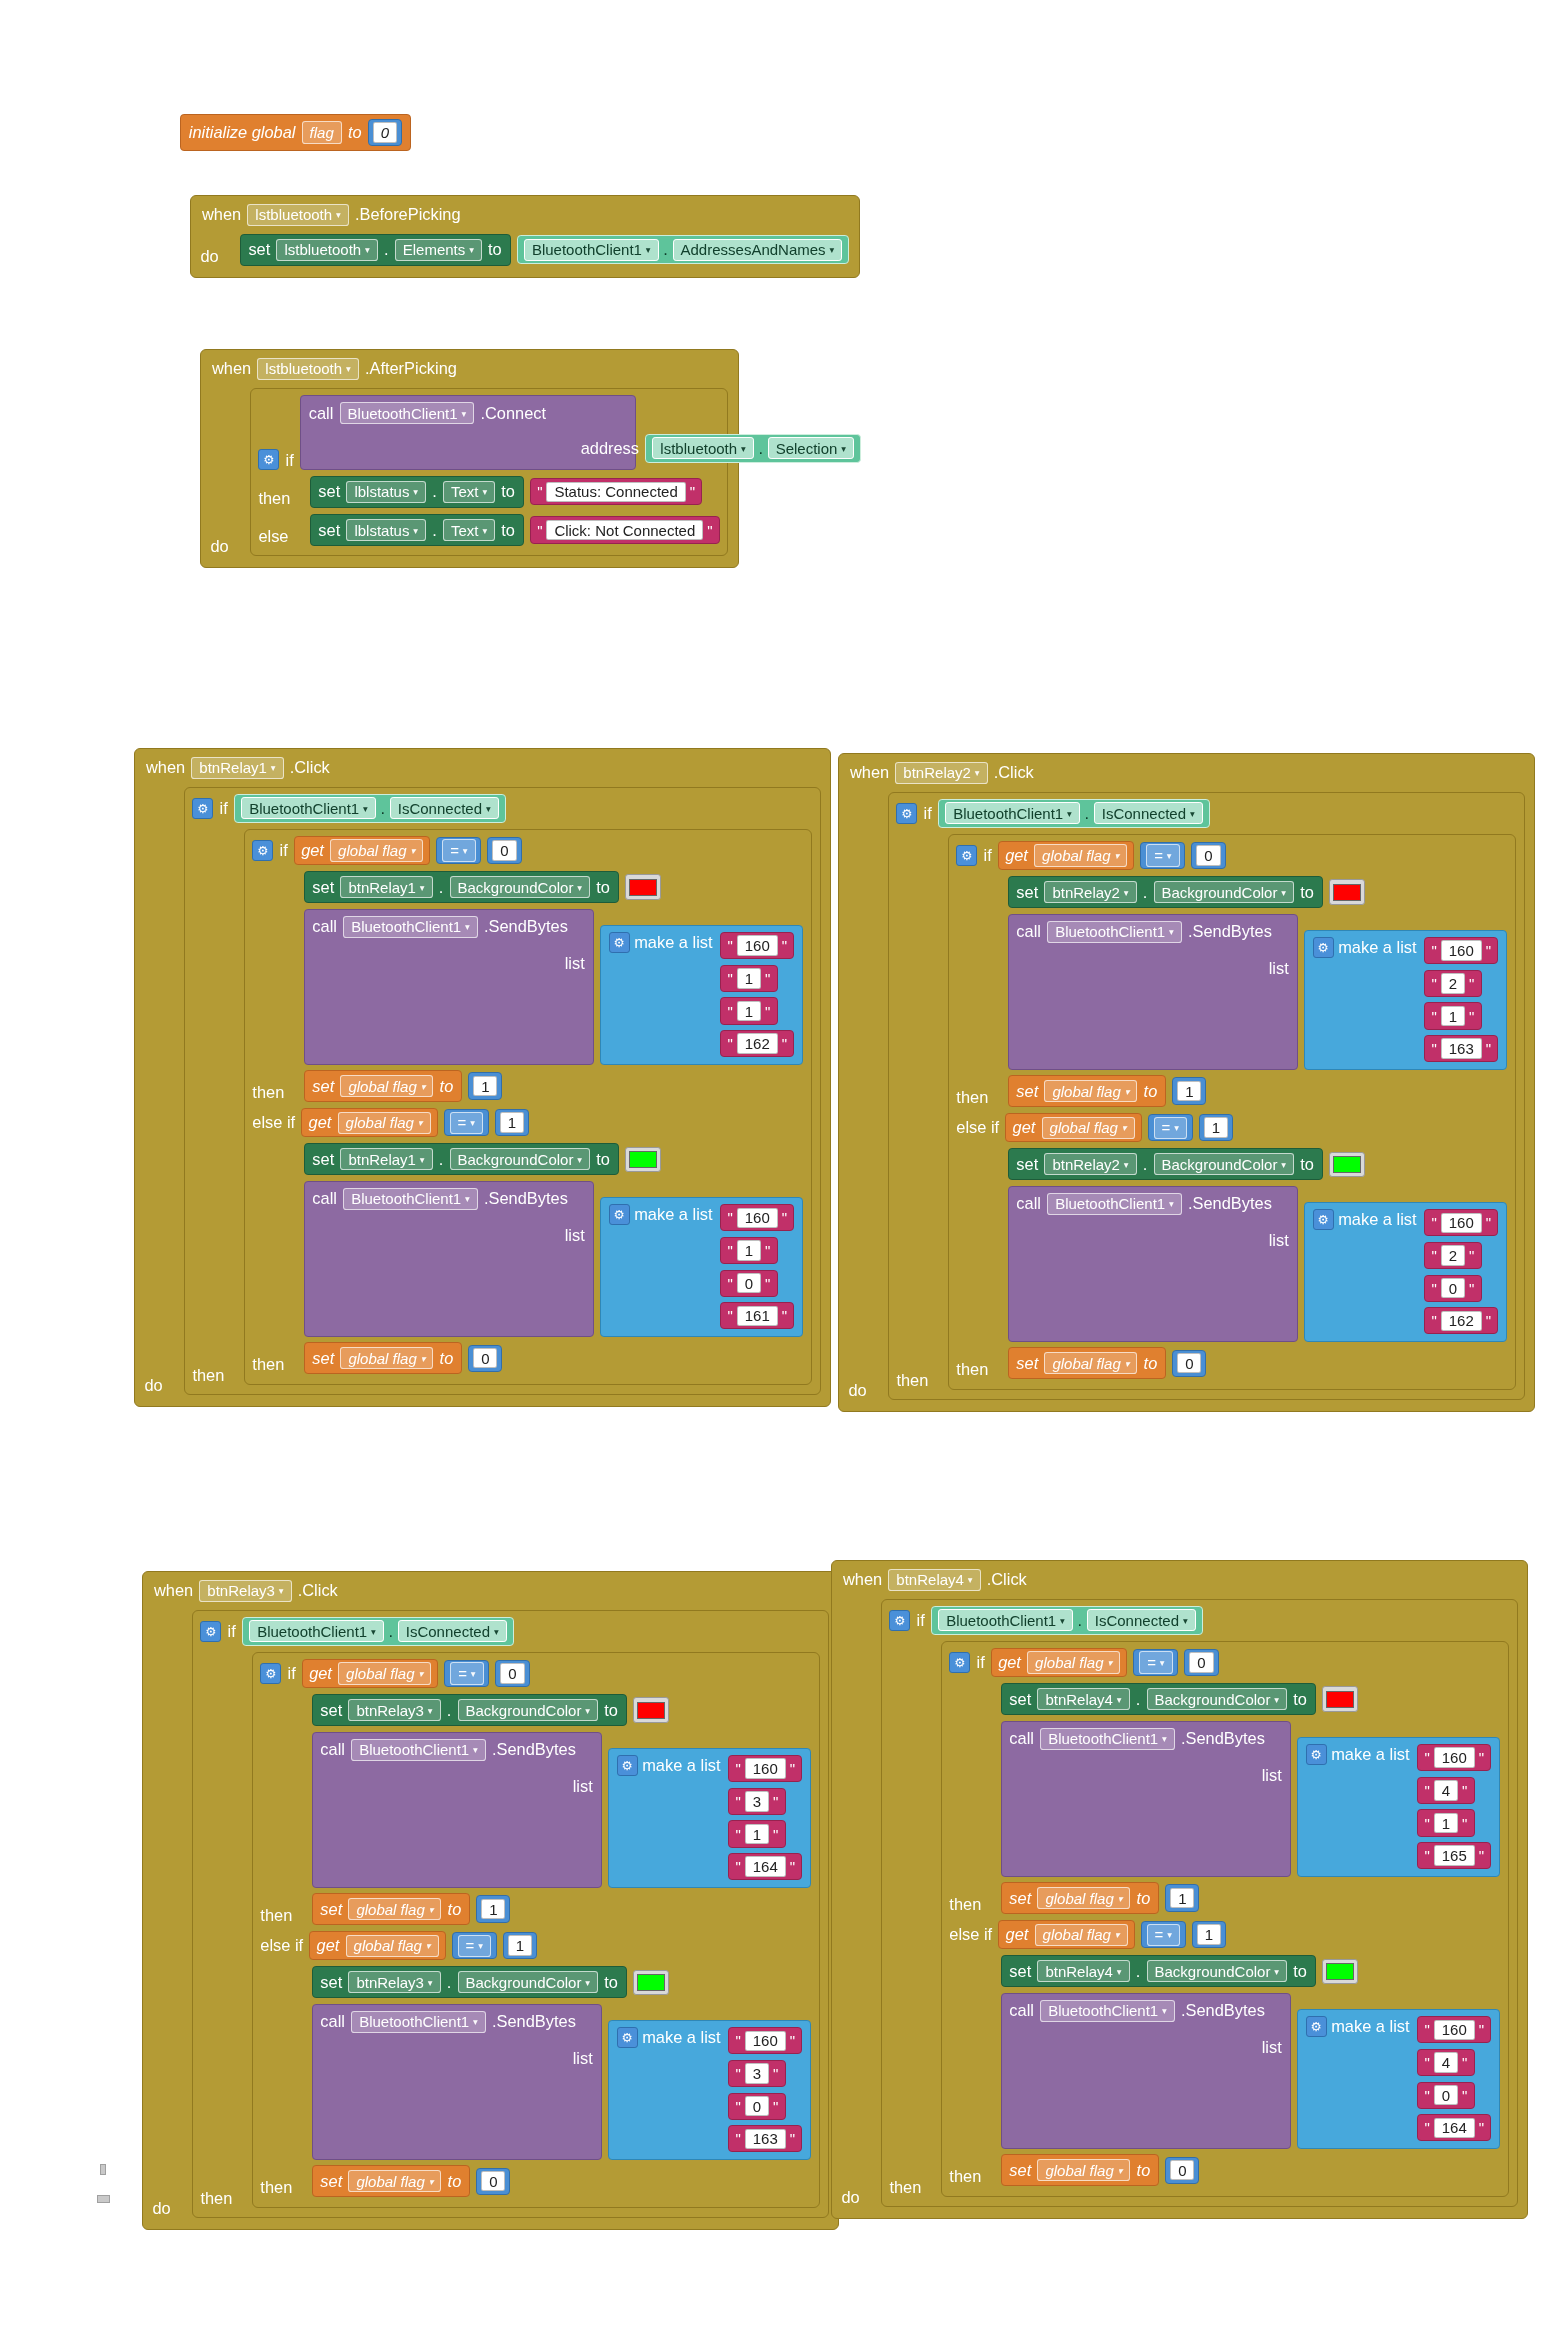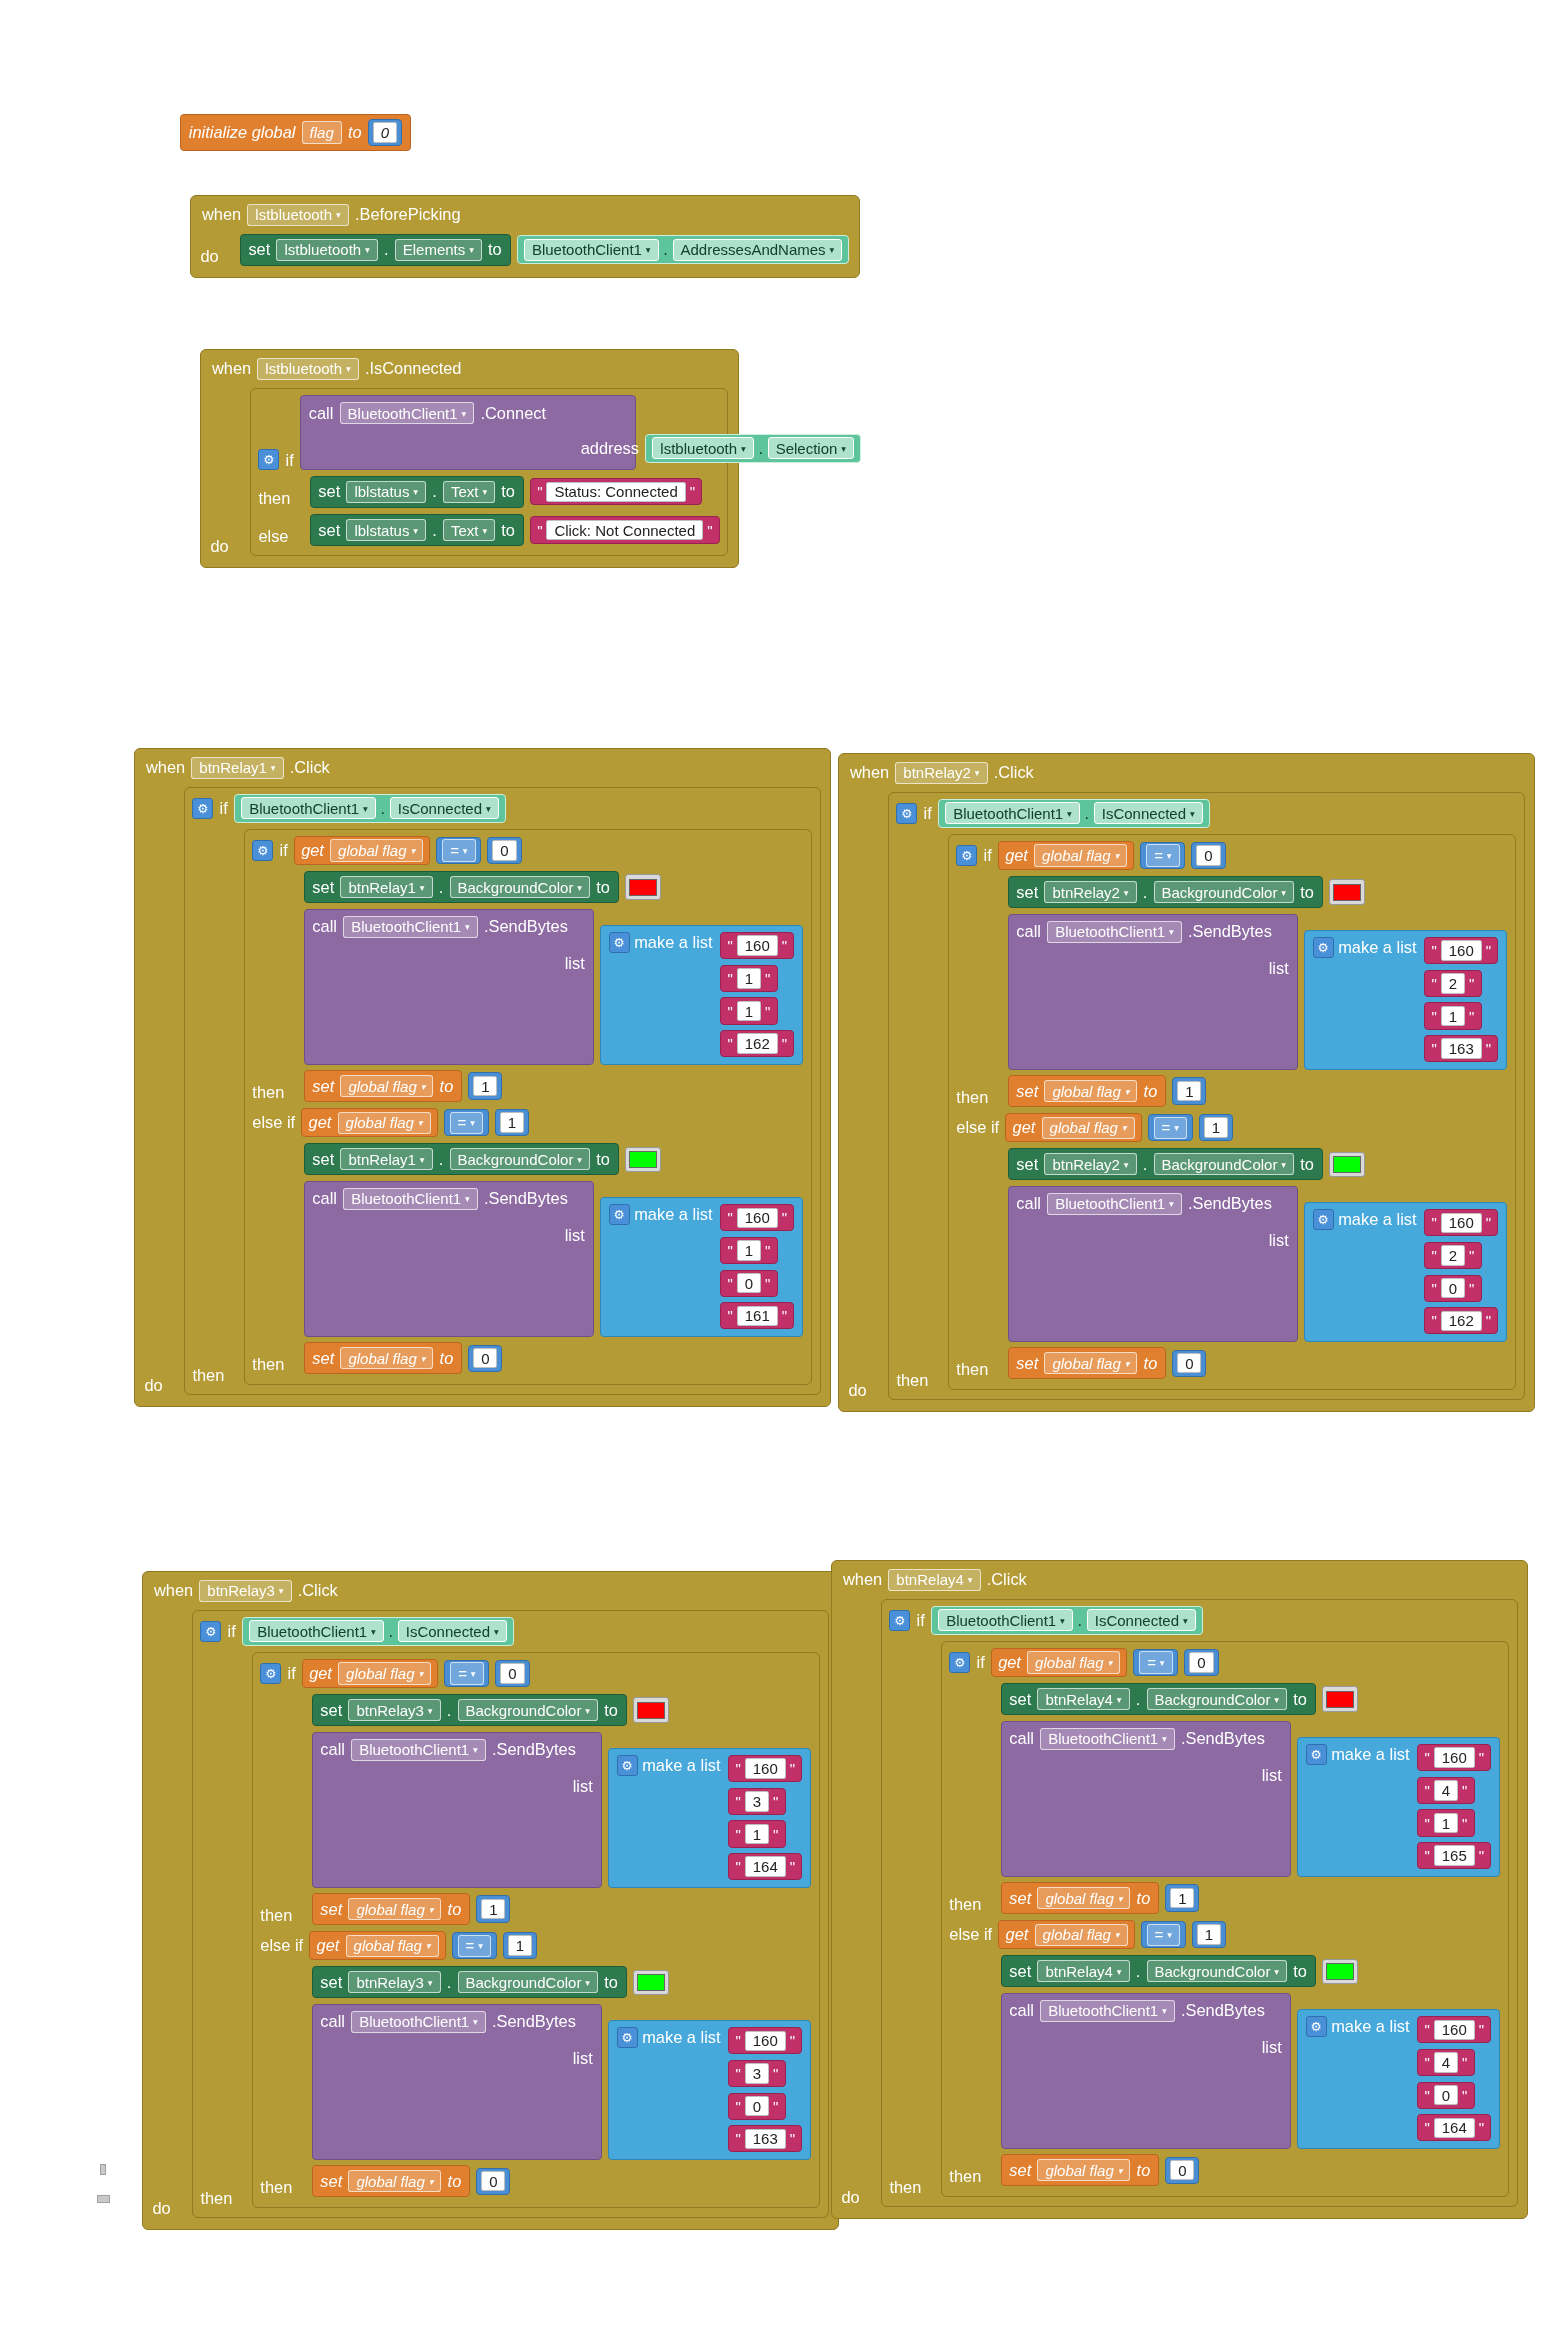--- a/index.html
+++ b/index.html
@@ -124,21 +124,21 @@
 </div>
 
 <div class="blockgroup" style="left:200px; top:349px;">
   <div class="gold outer">
     <div class="row hdr">
       <span class="kw">when</span>
       <span class="ddchip">
           <span>lstbluetooth</span>
           <span class="arr">▾</span>
         </span>
-      <span class="kw">.IsConnected</span>
+      <span class="kw">.AfterPicking</span>
     </div>
     <div class="row top">
       <span class="branch-label do">do</span>
       <div class="gold ifblk">
         <div class="row top">
           <span class="gear">⚙</span>
           <span class="kw">if</span>
           <div class="purple conn">
             <div class="row">
               <span class="kw">call</span>

